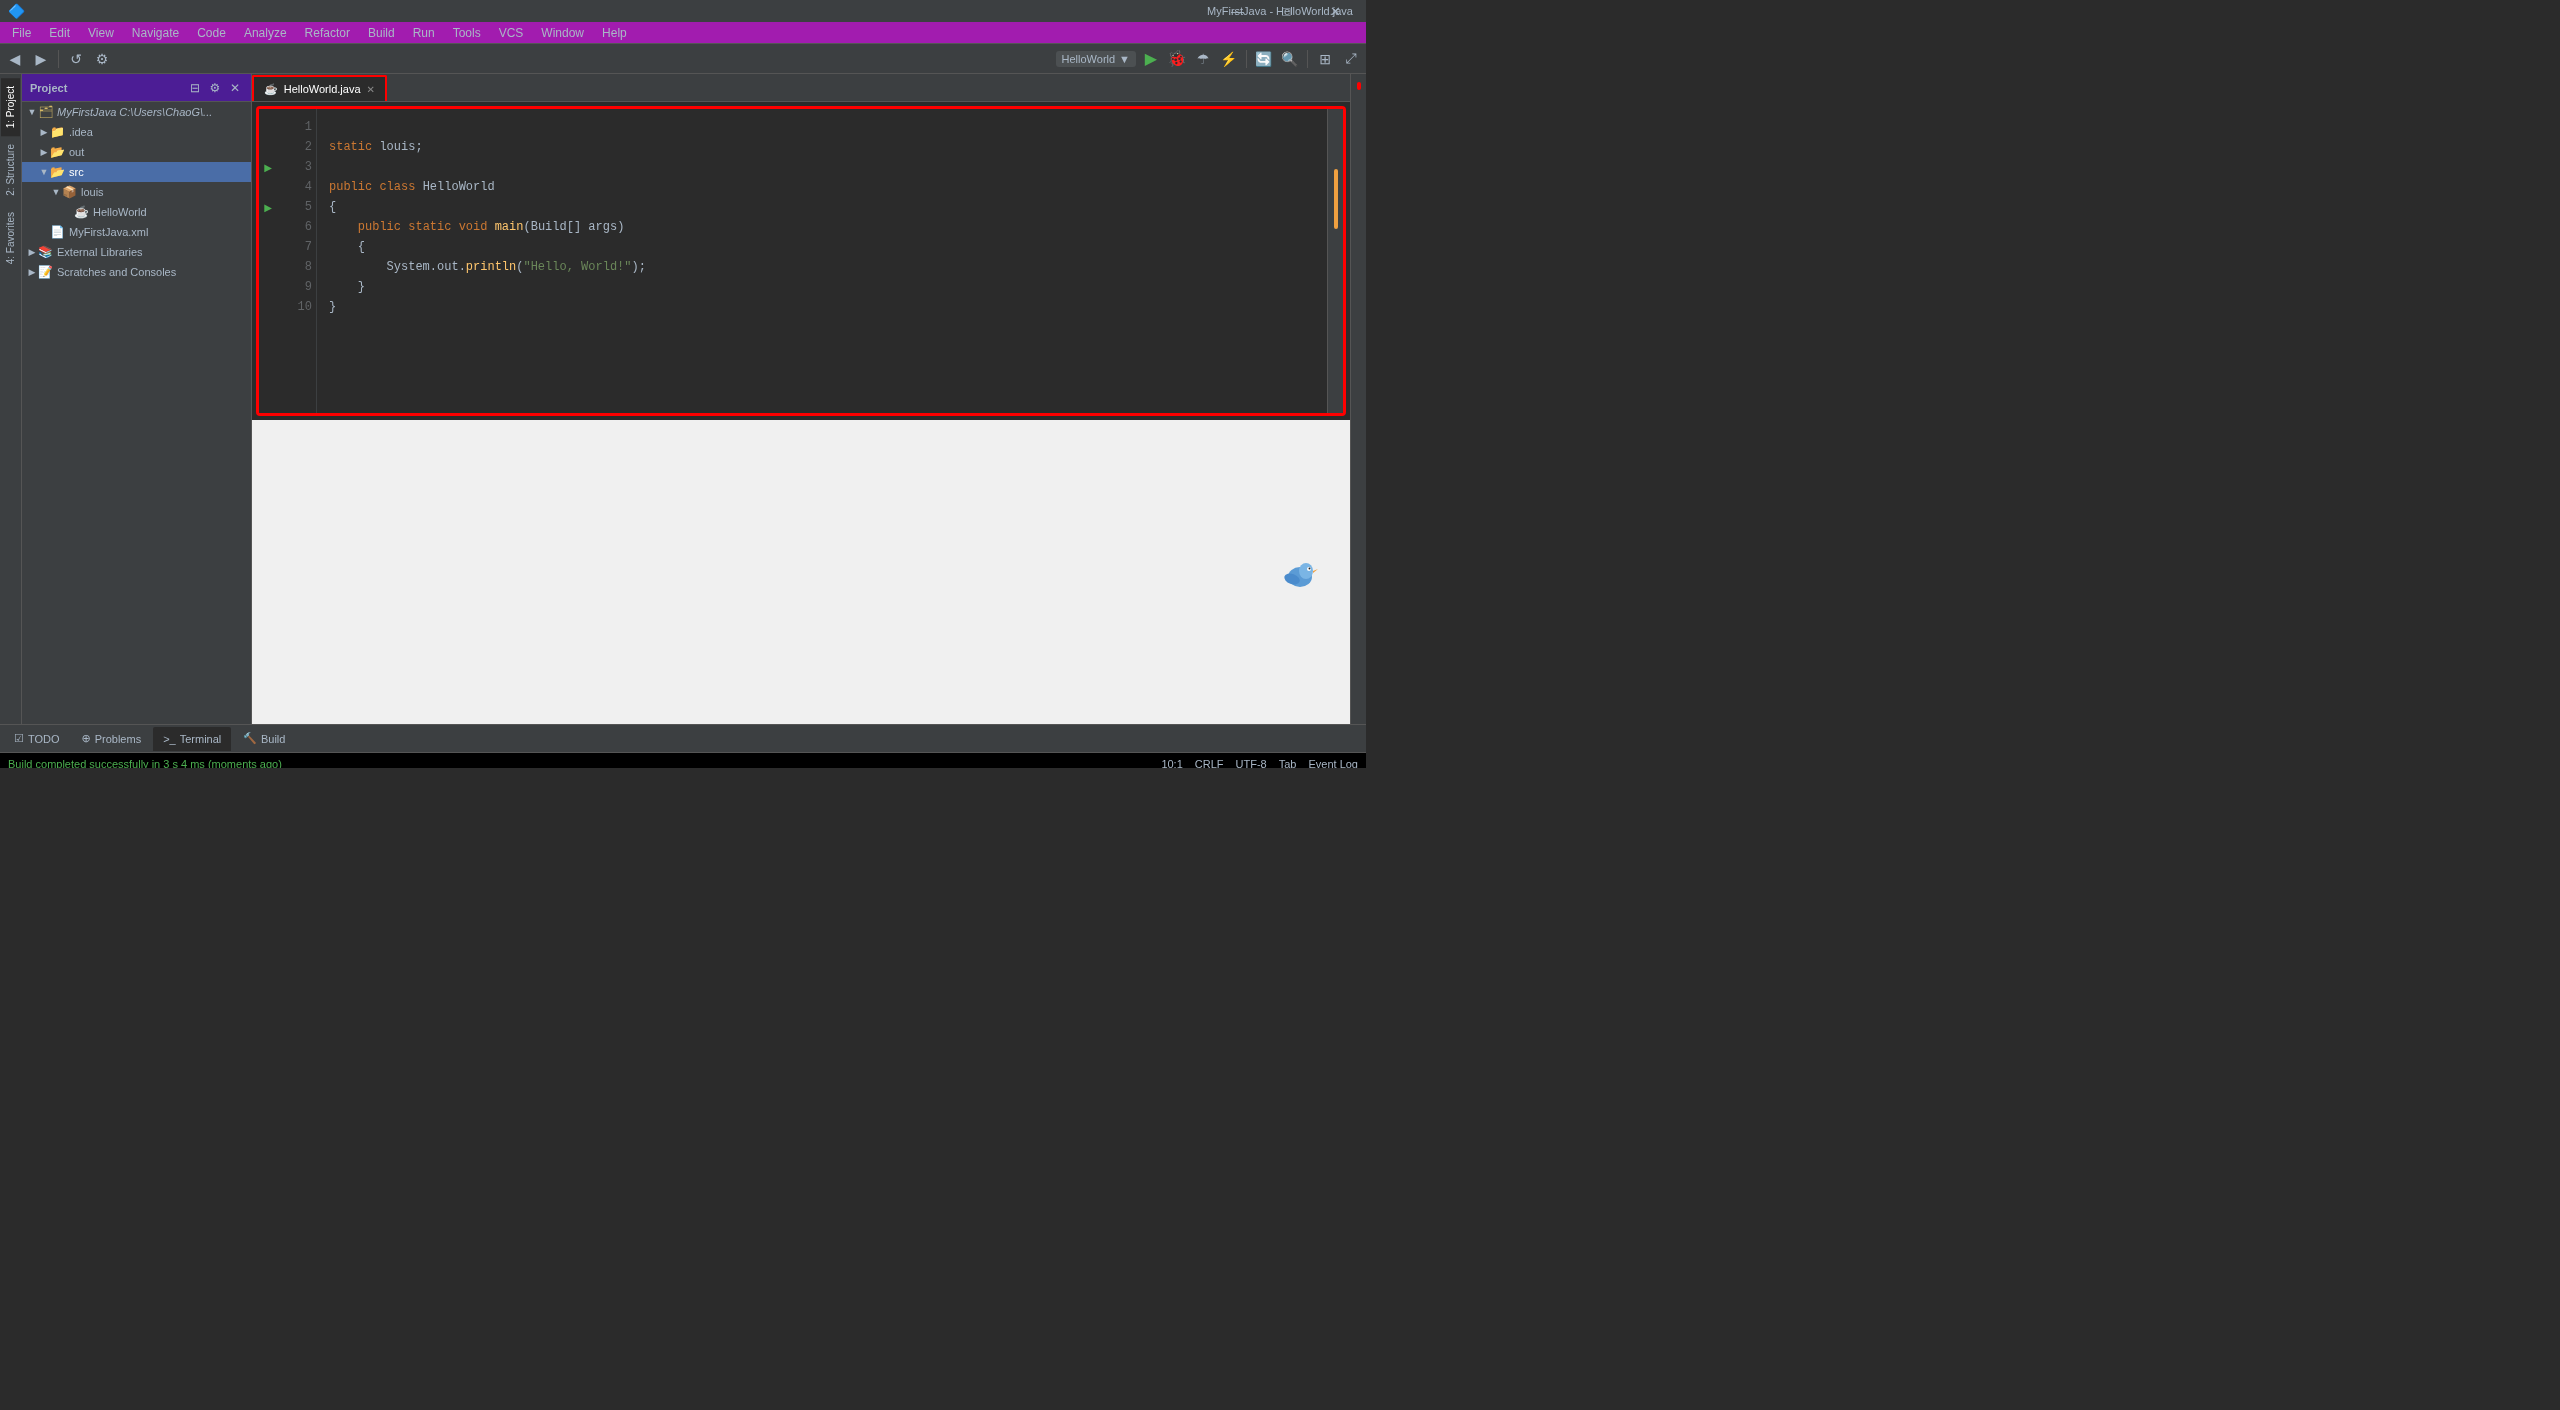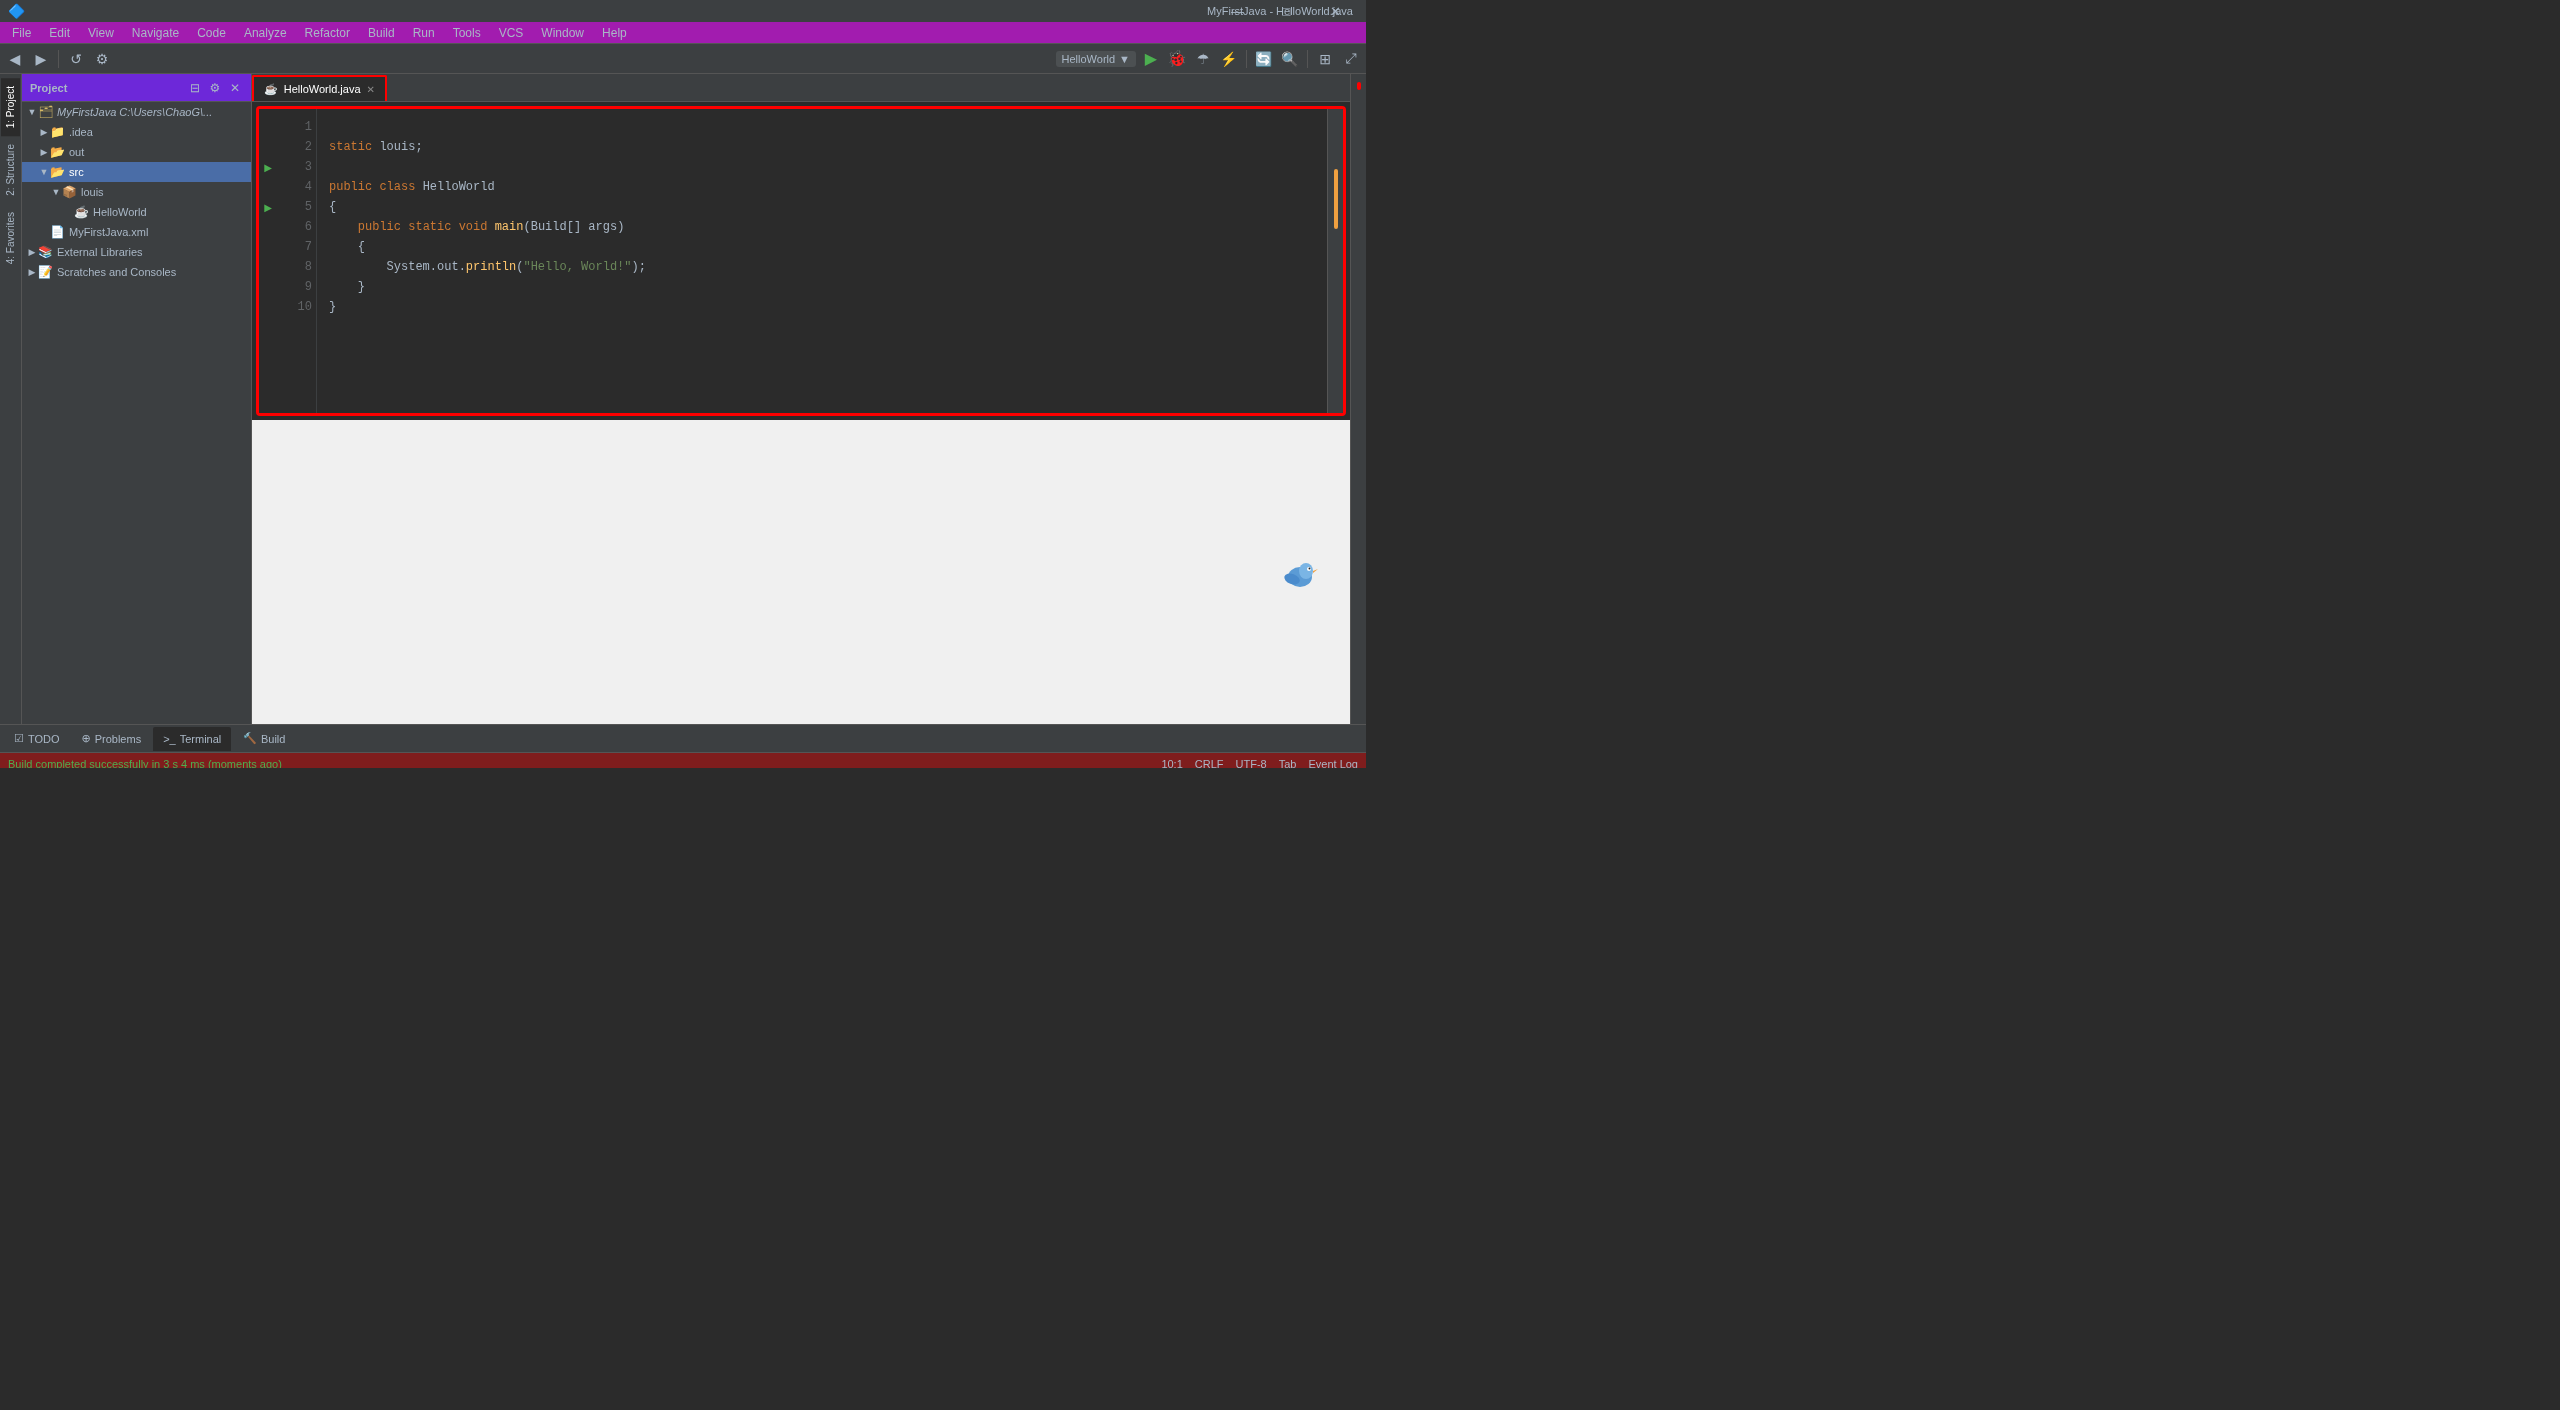--- a/index.html
+++ b/index.html
@@ -89,21 +89,21 @@
     .sidebar {
       width: 230px;
       background: #3c3f41;
       border-right: 1px solid #555;
       display: flex;
       flex-direction: column;
       overflow: hidden;
     }
     .sidebar-header {
       height: 28px;
-      background: #6d28d9;
+      background: #4c1d95;
       display: flex;
       align-items: center;
       padding: 0 8px;
       gap: 10px;
       border-bottom: 1px solid #555;
     }
     .sidebar-header-title {
       font-size: 11px;
       font-weight: bold;
       color: #a9b7c6;
@@ -273,21 +273,21 @@
       width: 4px;
       background: #f0a040;
       margin-top: 60px;
       height: 60px;
       border-radius: 2px;
     }
 
     
     .status-bar {
       height: 22px;
-      background: #7f1d1d;
+      background: #000000;
       display: flex;
       align-items: center;
       padding: 0 8px;
       font-size: 11px;
       color: #a9b7c6;
       border-top: 1px solid #555;
       gap: 16px;
       justify-content: space-between;
     }
     .status-left { display: flex; gap: 12px; align-items: center; }

